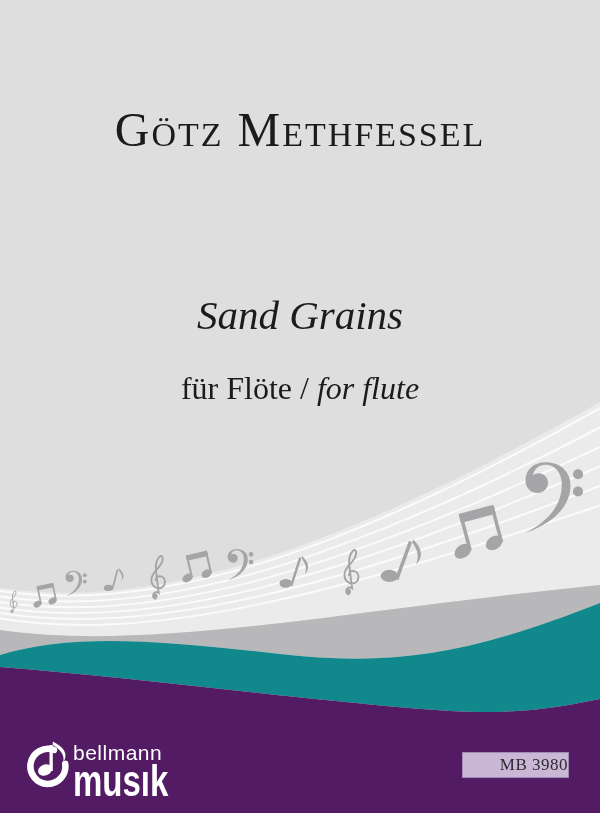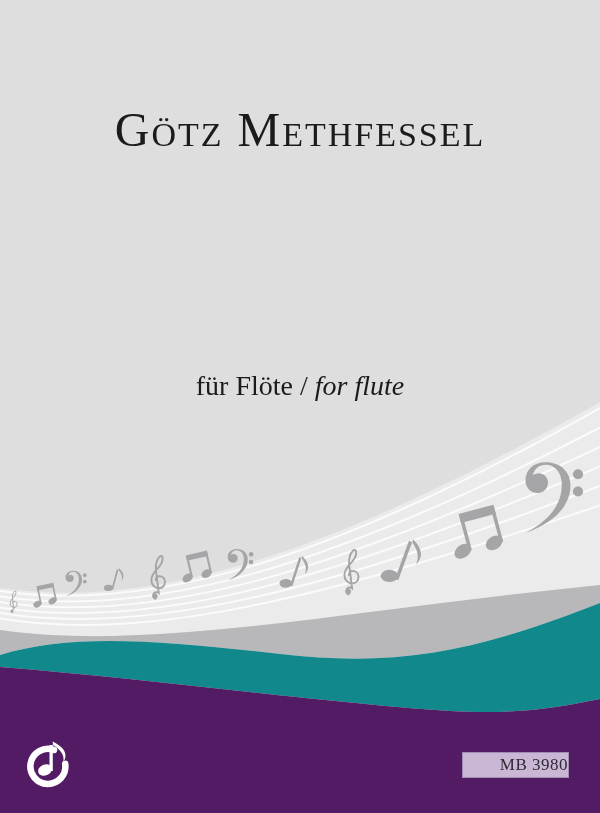--- a/index.html
+++ b/index.html
@@ -8,21 +8,21 @@
     width:600px;height:813px;
     background:var(--bg,#dedede);
     overflow:hidden;
     font-family:"Liberation Serif", serif;
     color:var(--text,#1b1b1b);
   }
   .centered{position:absolute;left:0;right:0;text-align:center;line-height:1;}
   #composer{top:106px;font-size:48px;font-variant:small-caps;letter-spacing:2px;}
   #work-title{top:229px;font-size:48px;}
   #work-subtitle{top:295px;font-size:41px;font-style:italic;}
-  #instrumentation{top:372px;font-size:28px;}
+  #instrumentation{top:372px;font-size:32px;}
   #instrumentation .it{font-style:italic;}
   #bg-art{position:absolute;left:0;top:0;width:600px;height:813px;}
   #publisher-text{position:absolute;left:73px;top:742px;color:var(--white,#fff);
     font-family:"Liberation Sans", sans-serif;line-height:1;}
   #publisher-line1{font-size:21px;letter-spacing:.5px;}
   #publisher-line2{font-size:44px;font-weight:700;letter-spacing:0;
     transform:scaleX(.75);transform-origin:left top;margin-top:-4px;}
   #catalog-box{
     position:absolute;left:462px;top:752px;width:107px;height:26px;
     background:var(--catalog_bg,#c9b7d5);
@@ -33,20 +33,21 @@
   }
 </style>
 </head>
 <body>
 
 <div id="cover">
 
   <div id="composer" class="centered">Götz Methfessel</div>
 
 
+  <div id="work-subtitle" class="centered">Sand Grains</div>
 
   <div id="instrumentation" class="centered">
     <span>für Flöte</span><span> / </span><span class="it">for flute</span>
   </div>
 
   <svg id="bg-art" viewBox="0 0 600 813" xmlns="http://www.w3.org/2000/svg">
     <defs>
       <g id="sym-treble">
         <path fill="none" stroke="currentColor" stroke-width="3.2" stroke-linecap="round" d="M11 76 a5.8 5.8 0 1 1 5.5 -10 L11.8 28
              C10.8 17 13.2 9.5 17.6 5
@@ -115,18 +116,22 @@
     <path style="fill:var(--purple)" d="M0,667 C150,679 330,703 450,711 C520,715 560,707 600,699 L600,813 L0,813 Z"></path>
 
     <g>
       <path d="M65.2 763.9 A17.5 17.5 0 1 1 54 750" fill="none" style="stroke:var(--white)" stroke-width="6.5" stroke-linecap="round"></path>
       <ellipse cx="45" cy="770" rx="7.2" ry="5.4" transform="rotate(-22 45 770)" style="fill:var(--white)"></ellipse>
       <path d="M49.5 771 L49.5 745 L52.8 745 L52.8 771 Z" style="fill:var(--white)"></path>
       <path d="M52.8 745 C59 749 64.5 753 63.5 762 C68.5 754 64 747 52.8 741.5 Z" style="fill:var(--white)"></path>
     </g>
   </svg>
 
+  <div id="publisher-text">
+    <div id="publisher-line1">bellmann</div>
+    <div id="publisher-line2">musık</div>
+  </div>
 
   <div id="catalog-box">
     <span>MB 3980</span>
   </div>
 
 </div>
 
 </body></html>

